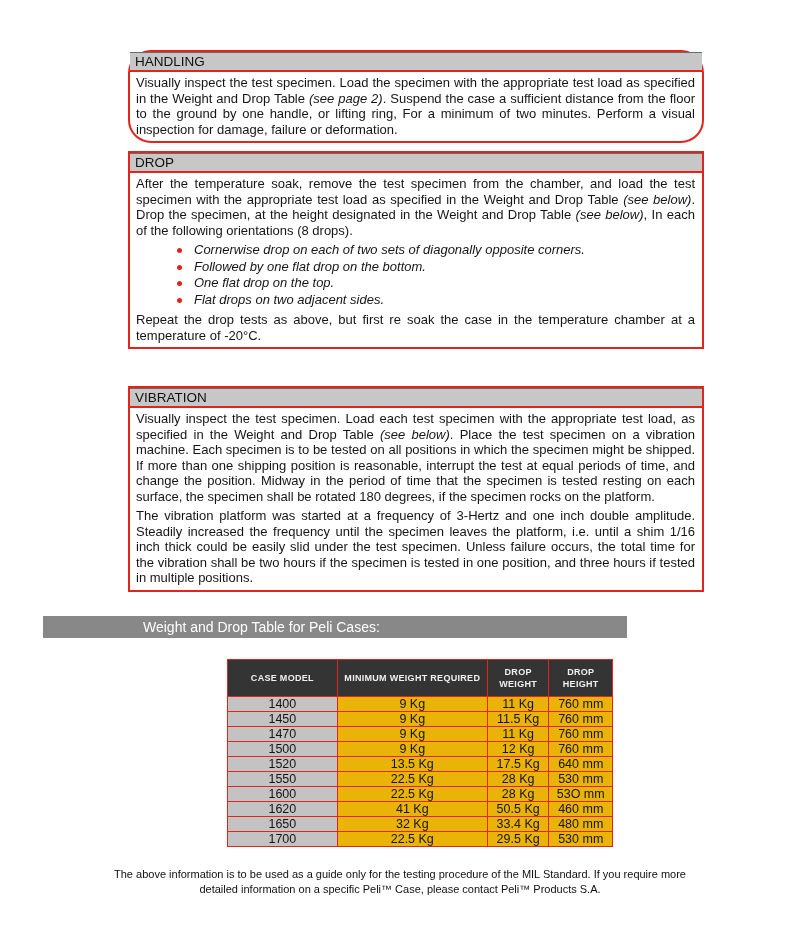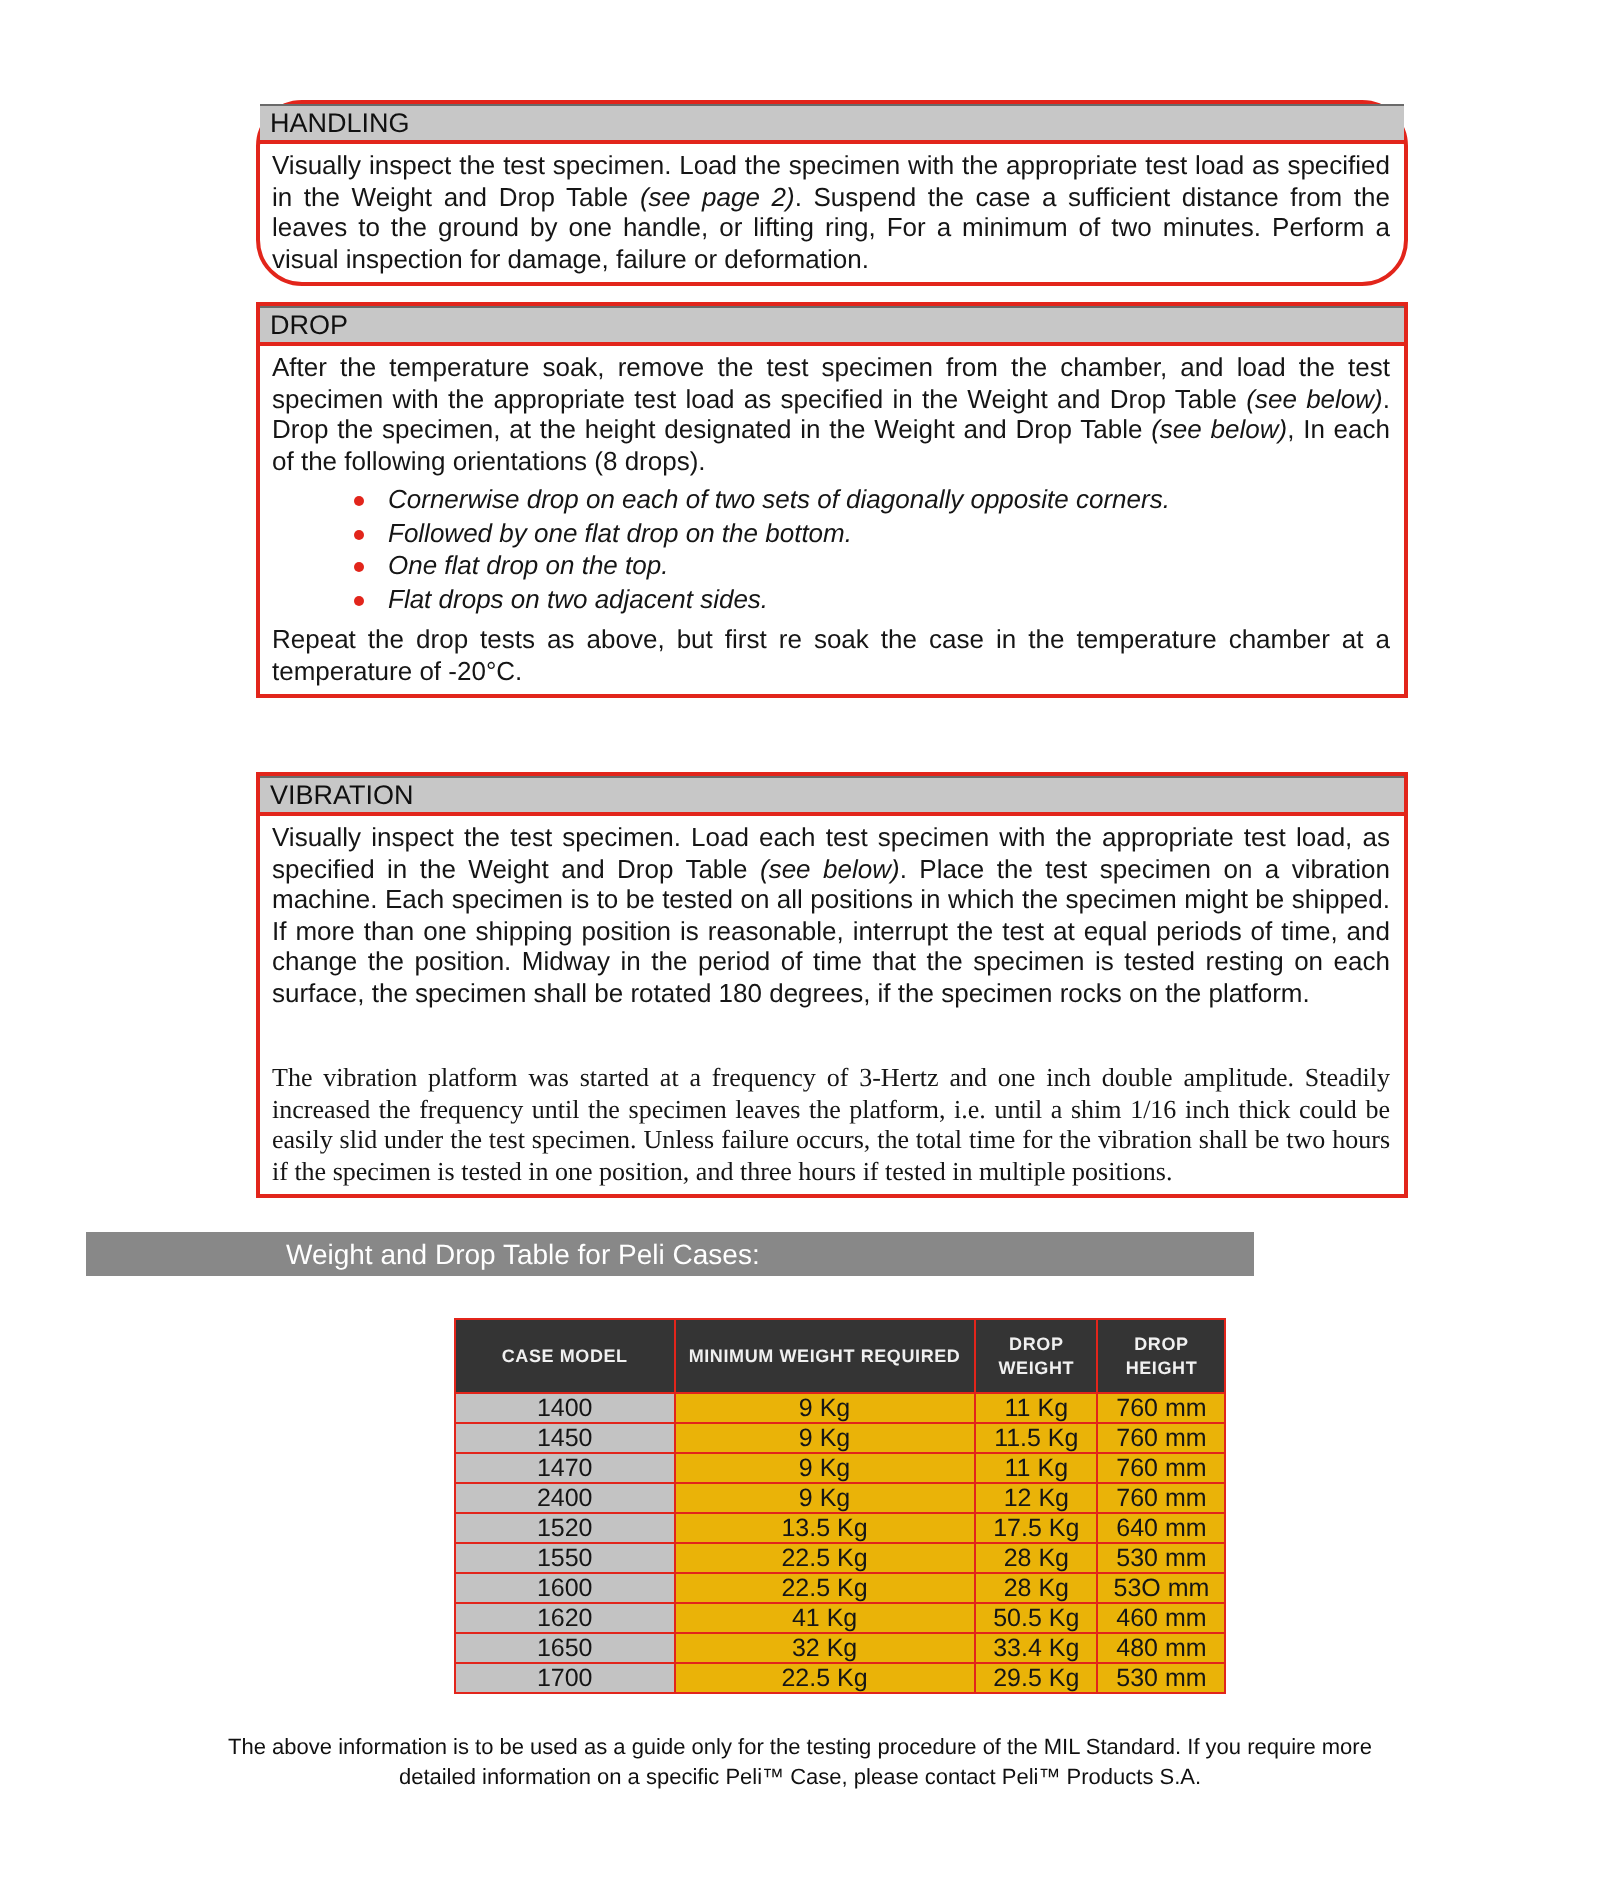--- a/index.html
+++ b/index.html
@@ -13,21 +13,21 @@
   *{margin:0;padding:0;box-sizing:border-box;}
   html,body{background:#ffffff;}
   body{width:800px;height:941px;font-family:"Liberation Sans",sans-serif;color:var(--ink);}
   .page{position:relative;width:800px;height:941px;background:#ffffff;overflow:hidden;}
 
   .section{position:absolute;left:128px;width:576px;border:2px solid var(--accent-red);background:#ffffff;}
   .section-header{background:var(--section-header-bg);border-bottom:2px solid var(--accent-red);
     box-shadow:inset 0 1px 0 0 #6a6a6a;font-size:13.5px;line-height:15px;padding:2px 6px 1px 5px;color:#101010;}
   .section-body{padding:3px 7px 4px 6px;font-size:13px;line-height:15.5px;text-align:justify;}
   .section-body p{margin:0;}
-  .section-body p.gap-top{margin-top:27px;font-family:Liberation Serif, serif;}
+  .section-body p.gap-top{margin-top:4px;}
   .it{font-style:italic;}
 
   ul.drop-bullets{margin:4px 0 4px 0;padding-left:58px;list-style:none;text-align:left;}
   ul.drop-bullets li{position:relative;line-height:16.5px;font-style:italic;}
   ul.drop-bullets li::before{content:"";position:absolute;left:-17px;top:6px;width:5px;height:5px;
     border-radius:50%;background:var(--accent-red);}
 
   .banner{position:absolute;left:43px;top:616px;width:584px;height:22px;background:var(--banner-bg);}
   .banner-title{color:#ffffff;font-size:14px;line-height:22px;padding-left:100px;white-space:nowrap;}
 
@@ -44,21 +44,21 @@
     font-size:11px;line-height:15px;color:#101010;}
 </style>
 </head>
 <body>
 
 <div class="page">
 
   <div class="section" style="top:50px;border-radius:23px;">
     <div class="section-header">HANDLING</div>
     <div class="section-body">
-      <p><span>Visually inspect the test specimen. Load the specimen with the appropriate test load as specified in the Weight and Drop Table </span><span class="it">(see page 2)</span><span>. Suspend the case a sufficient distance from the leaves to the ground by one handle, or lifting ring, For a minimum of two minutes. Perform a visual inspection for damage, failure or deformation.</span></p>
+      <p><span>Visually inspect the test specimen. Load the specimen with the appropriate test load as specified in the Weight and Drop Table </span><span class="it">(see page 2)</span><span>. Suspend the case a sufficient distance from the floor to the ground by one handle, or lifting ring, For a minimum of two minutes. Perform a visual inspection for damage, failure or deformation.</span></p>
     </div>
   </div>
 
   <div class="section" style="top:151px;">
     <div class="section-header">DROP</div>
     <div class="section-body">
       <p><span>After the temperature soak, remove the test specimen from the chamber, and load the test specimen with the appropriate test load as specified in the Weight and Drop Table </span><span class="it">(see below)</span><span>. Drop the specimen, at the height designated in the Weight and Drop Table </span><span class="it">(see below)</span><span>, In each of the following orientations (8 drops).</span></p>
       <ul class="drop-bullets">
 
           <li>Cornerwise drop on each of two sets of diagonally opposite corners.</li>
@@ -118,21 +118,21 @@
           </tr>
 
           <tr>
             <td class="model">1470</td>
             <td>9 Kg</td>
             <td>11 Kg</td>
             <td>760 mm</td>
           </tr>
 
           <tr>
-            <td class="model">2400</td>
+            <td class="model">1500</td>
             <td>9 Kg</td>
             <td>12 Kg</td>
             <td>760 mm</td>
           </tr>
 
           <tr>
             <td class="model">1520</td>
             <td>13.5 Kg</td>
             <td>17.5 Kg</td>
             <td>640 mm</td>

